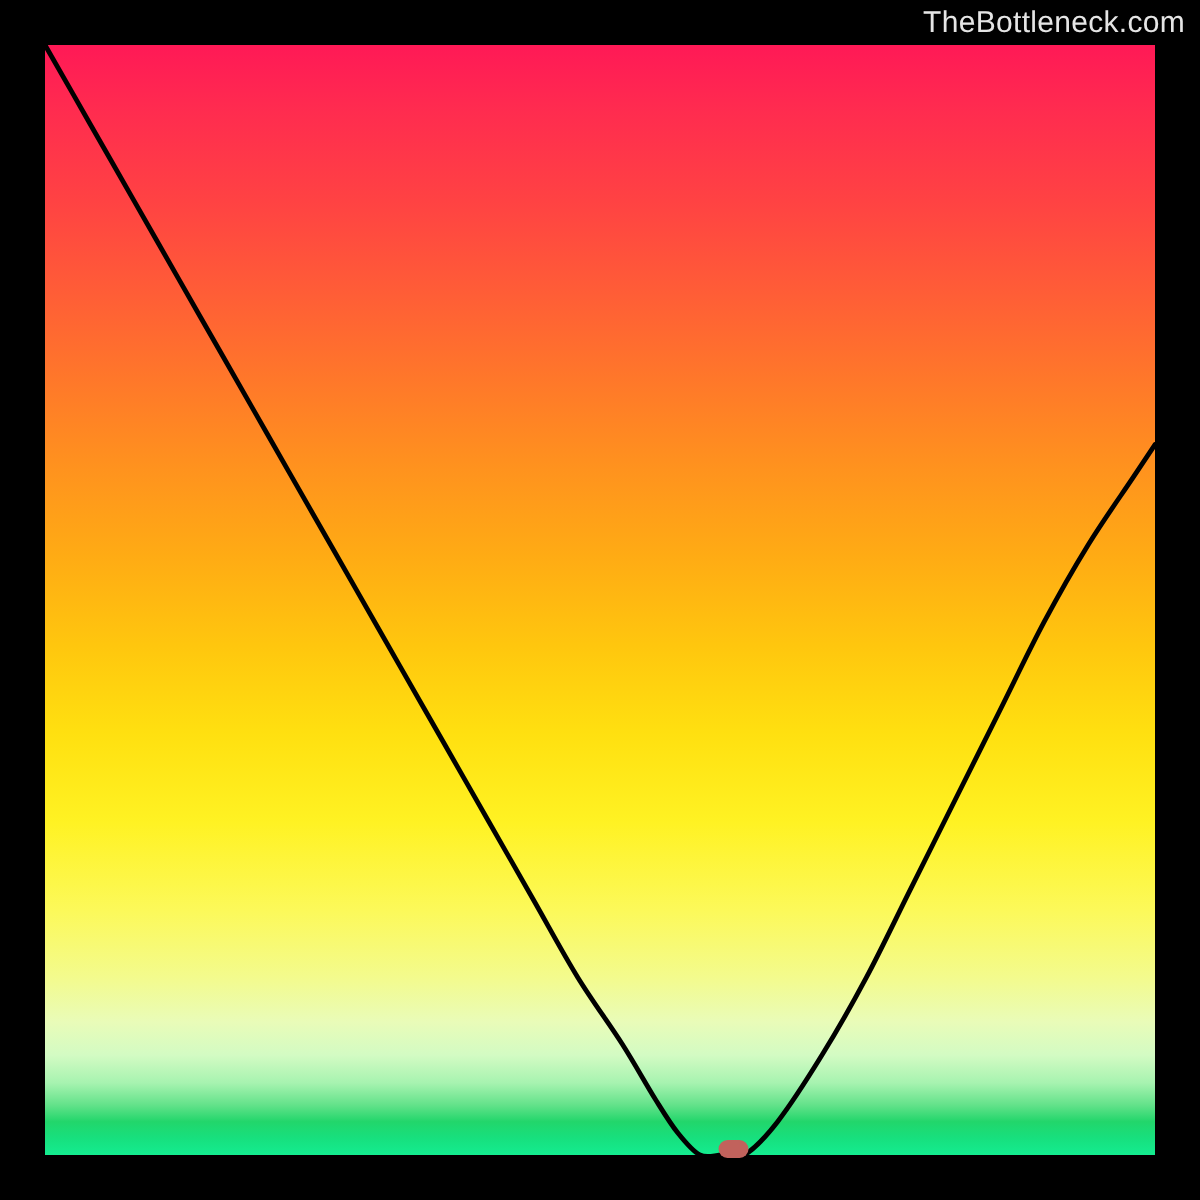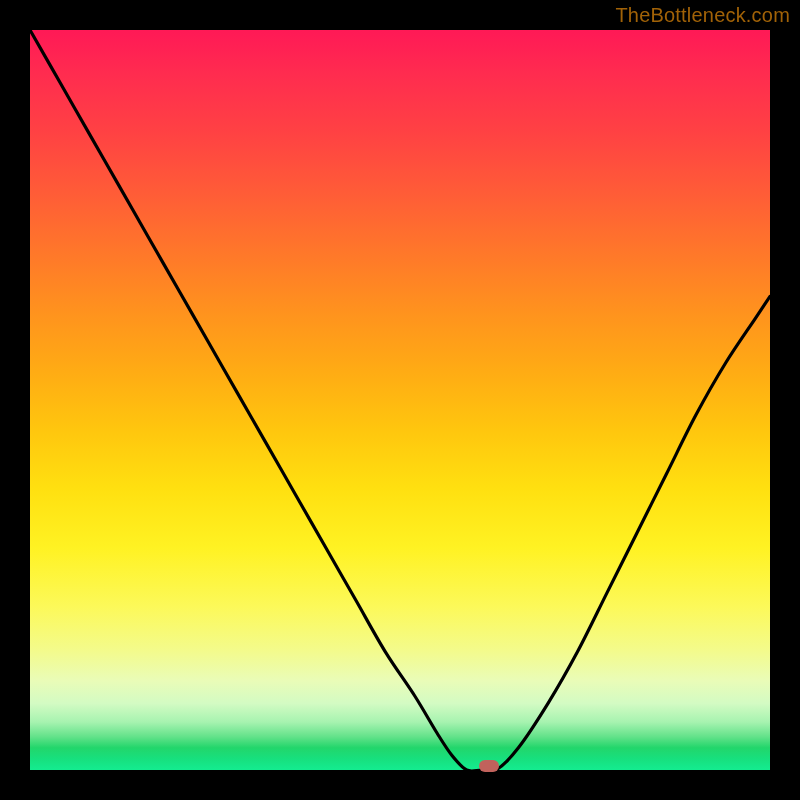--- a/index.html
+++ b/index.html
@@ -51,21 +51,21 @@
     left: 0;
     top: 0;
     width: 740px;
     height: 740px;
     overflow: visible;
   }
   .attribution {
     position: absolute;
     top: 4px;
     right: 10px;
-    color: #a16207;
+    color: #e5e5e5;
     font-size: 20px;
     letter-spacing: 0.2px;
   }
   .marker {
     position: absolute;
     width: 20px;
     height: 12px;
     background: #c1625c;
     border-radius: 6px;
     transform: translate(-50%, -50%);

